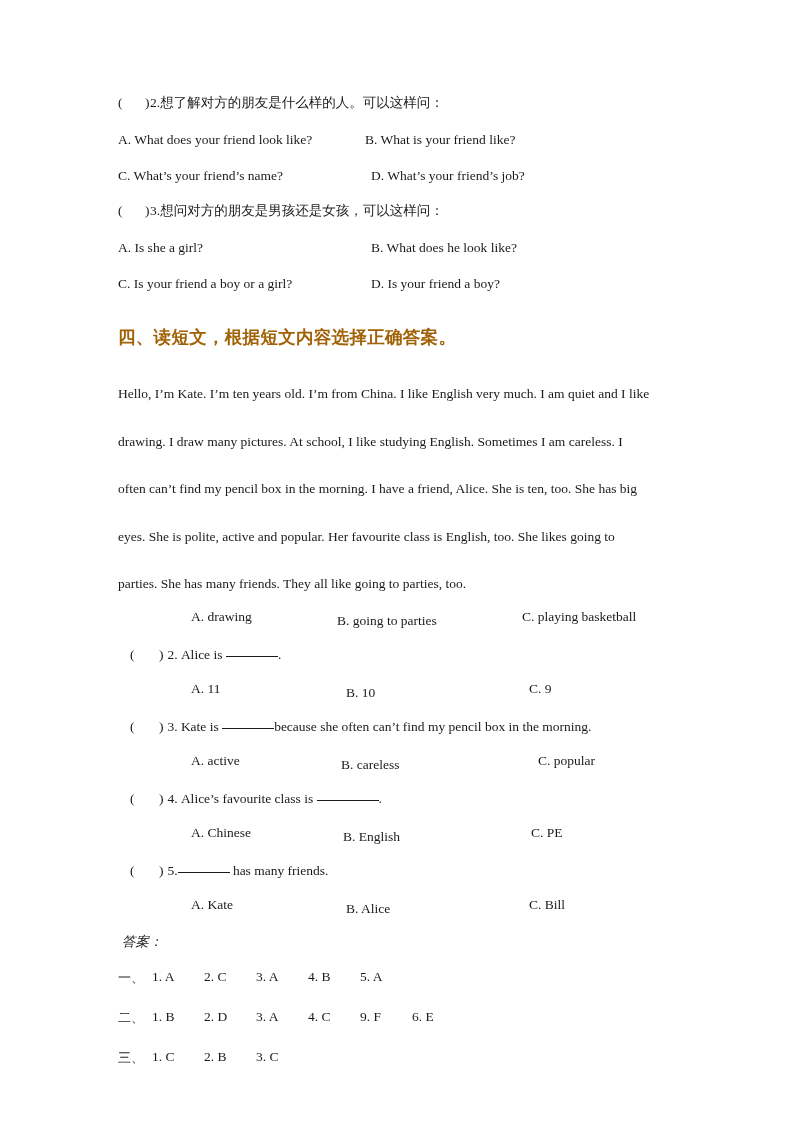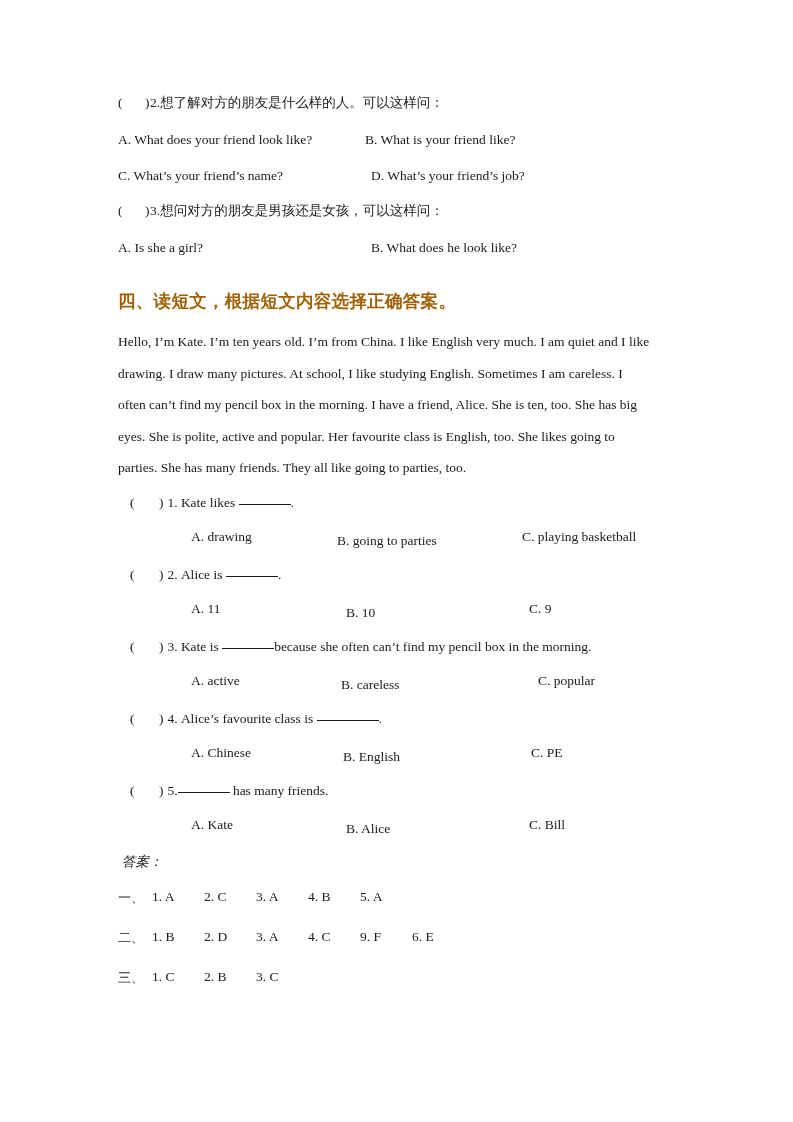--- a/index.html
+++ b/index.html
@@ -73,21 +73,21 @@
     white-space: nowrap;
   }
 
   
   .passage {
     font-size: 13.5px;
     line-height: 31.5px;
     text-align: left;
     width: 566px;
   }
-  .passage span { display: block; white-space: nowrap; }
+  .passage span { display: block; white-space: nowrap; margin-top: 16px; }
 
   
   .rq {
     height: 36px;
     font-size: 13.5px;
     white-space: nowrap;
     padding-left: 12px;
   }
   .rq .paren .gap { display: inline-block; width: 24px; }
   .blank {
@@ -157,38 +157,39 @@
     </div>
 
     <div class="qline">
       <span class="paren">(<span class="gap"></span>)</span>
         <span>3.</span>
         <span class="cn">想问对方的朋友是男孩还是女孩，可以这样问：</span>
     </div>
     <div class="optrow2">
       <span class="o1">A. Is she a girl?</span>
       <span class="o2" style="left:253px">B. What does he look like?</span>
+    </div>
+    <div class="optrow2">
+      <span class="o1">C. Is your friend a boy or a girl?</span>
+      <span class="o2" style="left:253px">D. Is your friend a boy?</span>
     </div>
 
     <div style="height:10px"></div>
     <div class="sec-head">四、读短文，根据短文内容选择正确答案。</div>
 
     <div class="passage">
       <span>Hello, I’m Kate. I’m ten years old. I’m from China. I like English very much. I am quiet and I like</span>
       <span>drawing. I draw many pictures. At school, I like studying English. Sometimes I am careless. I</span>
       <span>often can’t find my pencil box in the morning. I have a friend, Alice. She is ten, too. She has big</span>
       <span>eyes. She is polite, active and popular. Her favourite class is English, too. She likes going to</span>
       <span>parties. She has many friends. They all like going to parties, too.</span>
     </div>
 
     <div style="height:9px"></div>
 
-    <div class="rq">
-      <span class="paren">(<span class="gap"></span>)</span>&nbsp;<span>1.</span>&nbsp;<span>Kate likes</span>&nbsp;<span class="blank b-med"></span><span>.</span>
-    </div>
     <div class="optrow3">
       <span class="oa">A. drawing</span>
       <span class="ob" style="left:219px">B. going to parties</span>
       <span class="oc" style="left:404px">C. playing basketball</span>
     </div>
 
     <div class="rq">
       <span class="paren">(<span class="gap"></span>)</span>&nbsp;<span>2.</span>&nbsp;<span>Alice is</span>&nbsp;<span class="blank b-med"></span><span>.</span>
     </div>
     <div class="optrow3">

